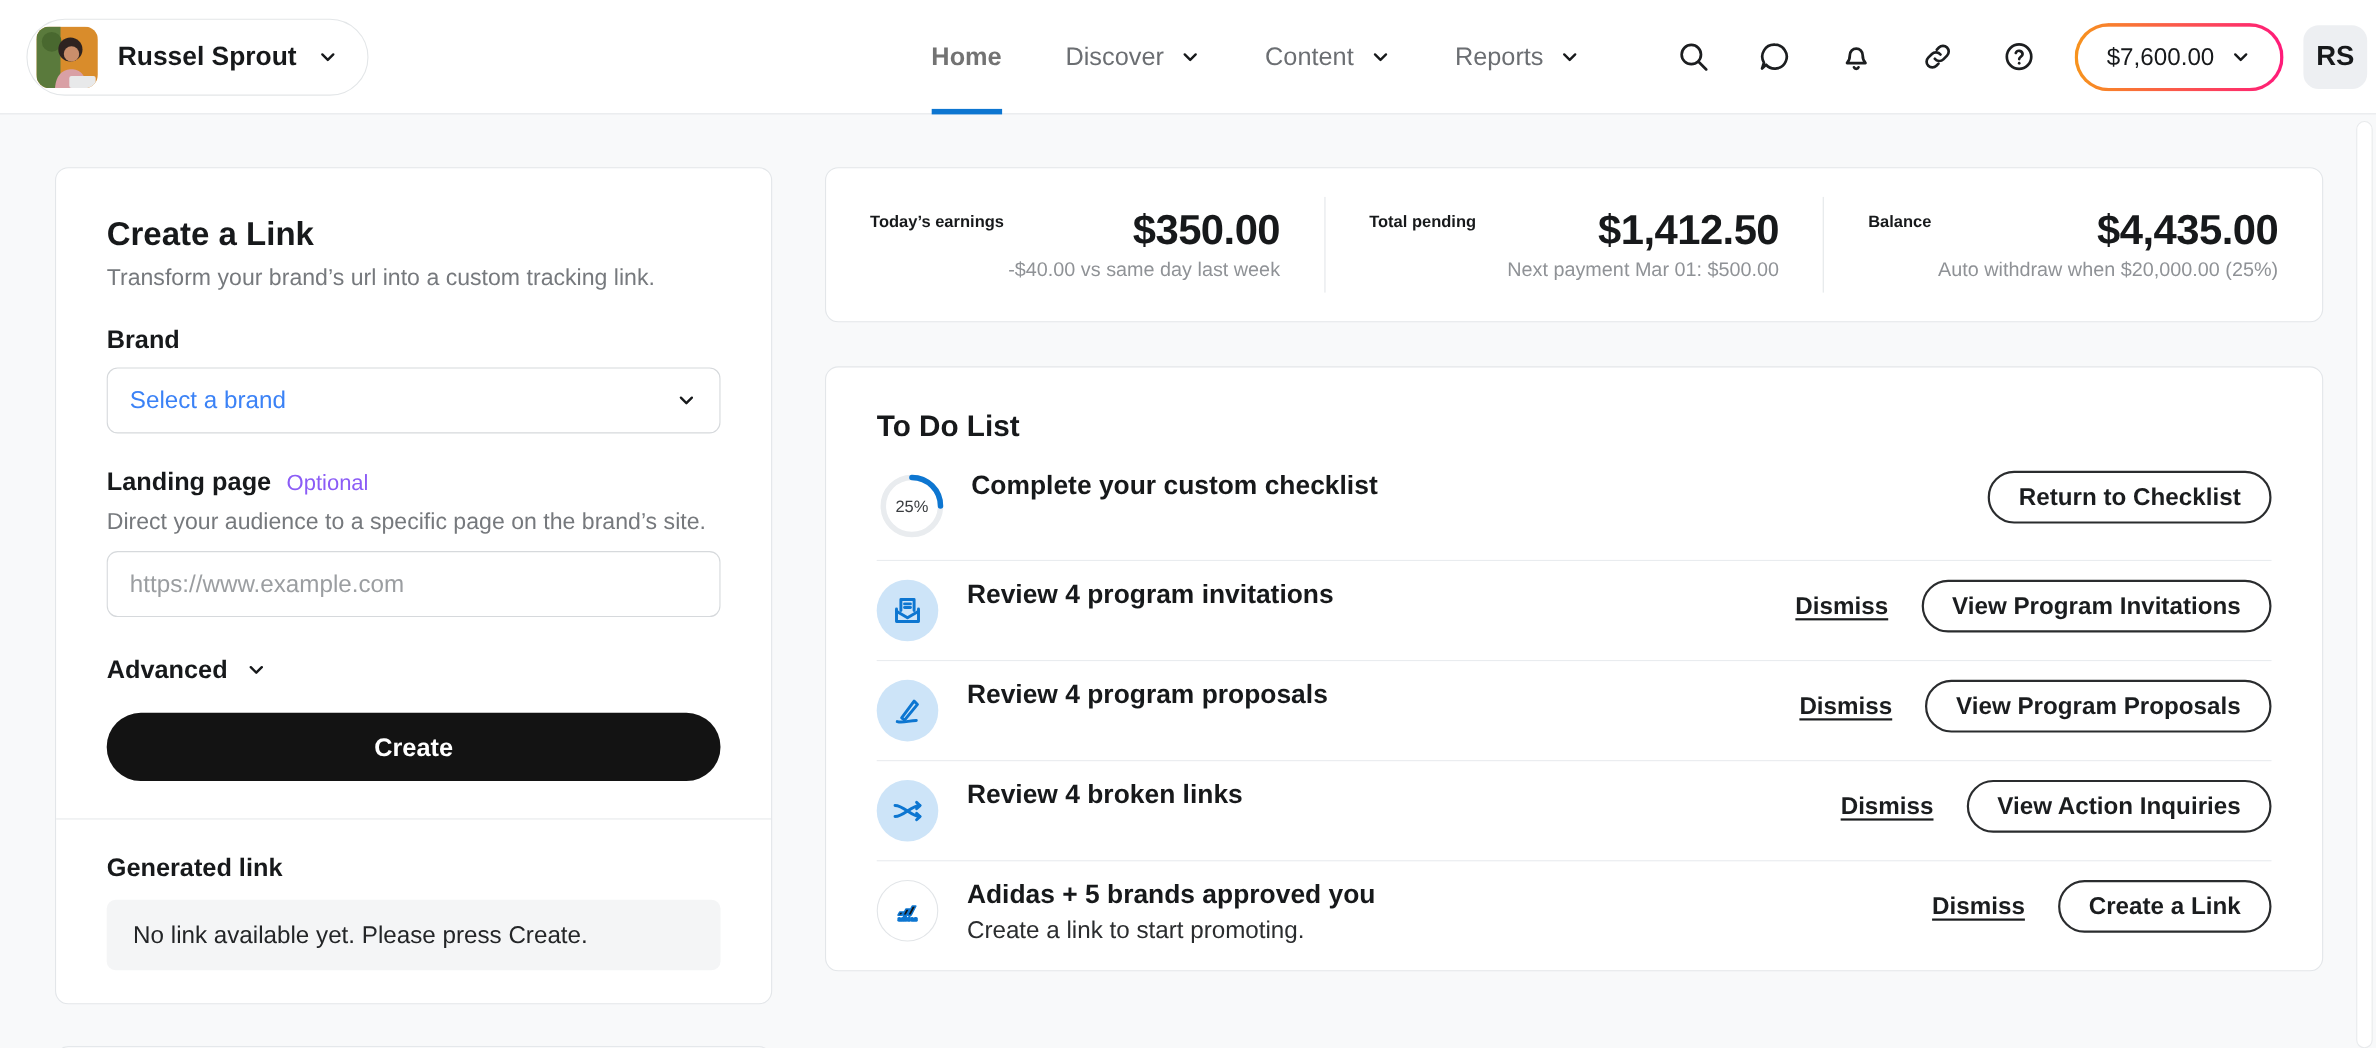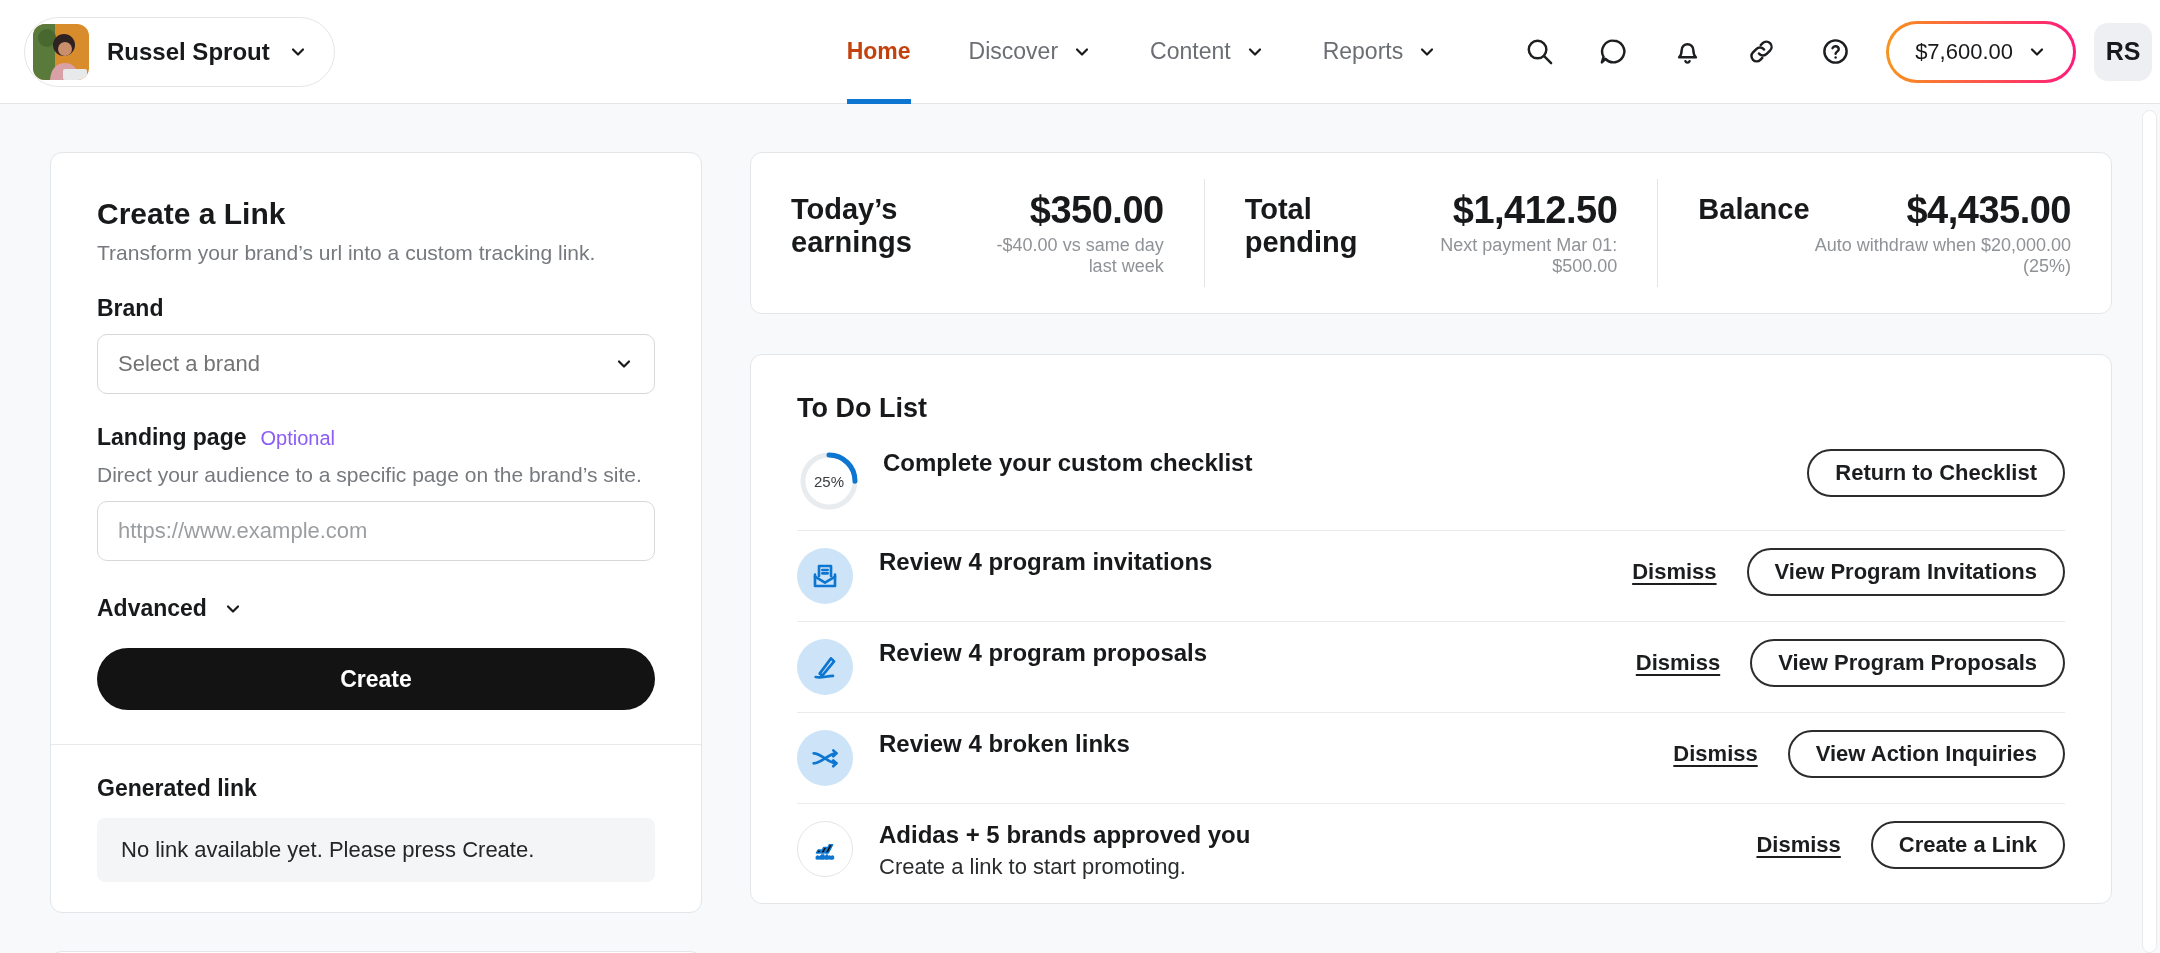--- a/index.html
+++ b/index.html
@@ -11,21 +11,21 @@
     display:flex; align-items:center; padding:0 8px 0 24px; }
   .account-pill { display:flex; align-items:center; gap:18px; height:70px; padding:6px 26px 6px 8px;
     border:1px solid #e3e6e8; border-radius:999px; background:#fff; cursor:pointer; }
   .avatar-photo { width:56px; height:56px; border-radius:12px; overflow:hidden; flex:0 0 auto; }
   .account-name { font-size:24px; font-weight:700; }
   .chev { width:20px; height:20px; stroke:#17191b; stroke-width:2.6; fill:none;
     stroke-linecap:round; stroke-linejoin:round; }
   .nav { display:flex; align-items:stretch; height:104px; margin-left:512px; gap:58px; }
   .nav-item { position:relative; display:flex; align-items:center; gap:14px; font-size:23px;
     color:#6b6e72; cursor:pointer; }
-  .nav-item.active { color:#c2410c; font-weight:700; }
+  .nav-item.active { color:#737373; font-weight:700; }
   .nav-underline { position:absolute; left:0; right:0; bottom:0; height:5px; background:#0d76d1; }
   .header-icons { display:flex; align-items:center; gap:40px; margin-left:auto; }
   .hicon { width:34px; height:34px; display:flex; align-items:center; justify-content:center; cursor:pointer; }
   .hicon svg { width:31px; height:31px; stroke:#1c1e20; stroke-width:1.9; fill:none;
     stroke-linecap:round; stroke-linejoin:round; }
   .balance-pill { margin-left:34px; display:flex; align-items:center; gap:14px; height:62px;
     padding:0 26px; border-radius:999px; border:3px solid transparent; cursor:pointer;
     background:linear-gradient(#fff,#fff) padding-box, linear-gradient(90deg,#f7941d,#ff1a7a) border-box;
     font-size:22px; color:#17191b; }
   .user-badge { margin-left:18px; width:58px; height:58px; border-radius:14px; background:#edeff2;
@@ -38,41 +38,41 @@
   
   .left-col { width:652px; flex:0 0 auto; }
   .create-card { padding:44px 46px 30px; }
   .create-title { font-size:30px; font-weight:700; margin-bottom:10px; }
   .create-sub { font-size:21px; color:#76797d; margin-bottom:30px; }
   .field-label { font-size:23px; font-weight:700; margin-bottom:12px; display:flex; align-items:baseline; gap:14px; }
   .optional { font-size:20px; font-weight:400; color:#8b5cf6; }
   .selectbox, .textinput { width:100%; height:60px; border:1px solid #d6d9dc; border-radius:10px;
     background:#fff; display:flex; align-items:center; padding:0 20px; font-size:22px; }
   .selectbox { justify-content:space-between; cursor:pointer; }
-  .placeholder { color:#737373; }
+  .placeholder { color:#3b82f6; }
   .textinput { color:#0369a1; font-family:"Liberation Sans", sans-serif; }
   .textinput::placeholder { color:#9b9ea1; }
   .landing-block { margin-top:30px; }
   .field-help { font-size:21px; color:#76797d; margin:2px 0 14px; }
   .advanced { display:flex; align-items:center; gap:16px; margin:34px 0 26px; font-size:23px;
     font-weight:700; cursor:pointer; width:fit-content; }
   .create-btn { width:100%; height:62px; border:none; border-radius:31px; background:#131313;
     color:#fff; font-size:23px; font-weight:600; cursor:pointer; font-family:"Liberation Sans", sans-serif; }
   .card-divider { border:none; border-top:1px solid #e7eaec; margin:34px -46px 0; }
   .generated { padding-top:30px; }
   .generated-title { font-size:23px; font-weight:700; margin-bottom:16px; }
   .empty-box { background:#f4f5f6; border-radius:8px; padding:19px 24px; font-size:22px; color:#232527; }
   .partial-card { margin-top:38px; height:120px; border-radius:12px 12px 0 0; border-bottom:none; }
 
   
   .right-col { flex:1; display:flex; flex-direction:column; }
   .stats-card { display:flex; padding:26px 0; }
   .stat { flex:1; display:flex; align-items:flex-start; padding:10px 40px; }
   .stat + .stat { border-left:1px solid #e3e6e9; }
-  .stat-label { font-size:29px; font-weight:600; padding-top:4px; }
+  .stat-label { font-size:15px; font-weight:600; padding-top:4px; }
   .stat-right { margin-left:auto; text-align:right; }
   .stat-value { font-size:38px; font-weight:700; letter-spacing:-0.5px; }
   .stat-caption { font-size:18px; color:#8f9296; margin-top:3px; }
 
   .todo-card { margin-top:40px; padding:38px 46px 6px; }
   .todo-title { font-size:27px; font-weight:600; margin-bottom:8px; }
   .todo-row { display:flex; align-items:flex-start; padding:17px 0; border-bottom:1px solid #e9ecef; }
   .todo-row:last-child { border-bottom:none; }
   .row-icon { width:56px; height:56px; border-radius:50%; background:#cde4f8; flex:0 0 auto;
     display:flex; align-items:center; justify-content:center; margin-right:26px; }

